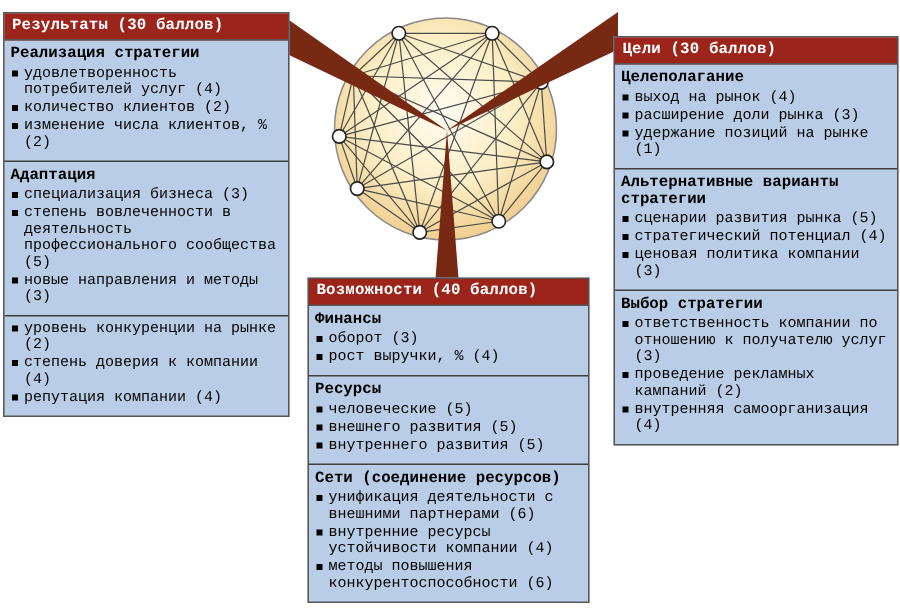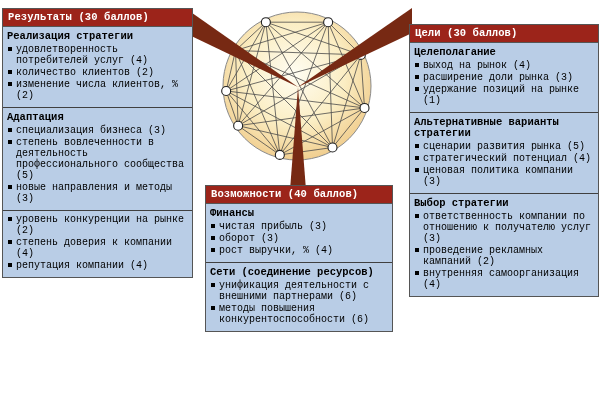--- a/index.html
+++ b/index.html
@@ -148,25 +148,31 @@
         <div class="item">внутренняя самоорганизация (4)</div>
       </div>
     </div>
   </div>
 
   <div class="panel panel-bottom">
     <div class="panel-header">Возможности (40 баллов)</div>
     <div class="panel-body">
       <div class="section">
         <div class="section-title">Финансы</div>
-        <div class="item">чистая прибыль (3)</div>
         <div class="item">оборот (3)</div>
         <div class="item">рост выручки, % (4)</div>
       </div>
       <div class="section">
+        <div class="section-title">Ресурсы</div>
+        <div class="item">человеческие (5)</div>
+        <div class="item">внешнего развития (5)</div>
+        <div class="item">внутреннего развития (5)</div>
+      </div>
+      <div class="section">
         <div class="section-title">Сети (соединение ресурсов)</div>
         <div class="item">унификация деятельности с внешними партнерами (6)</div>
+        <div class="item">внутренние ресурсы устойчивости компании (4)</div>
         <div class="item">методы повышения конкурентоспособности (6)</div>
       </div>
     </div>
   </div>
 
 </div>
 
 </body></html>

